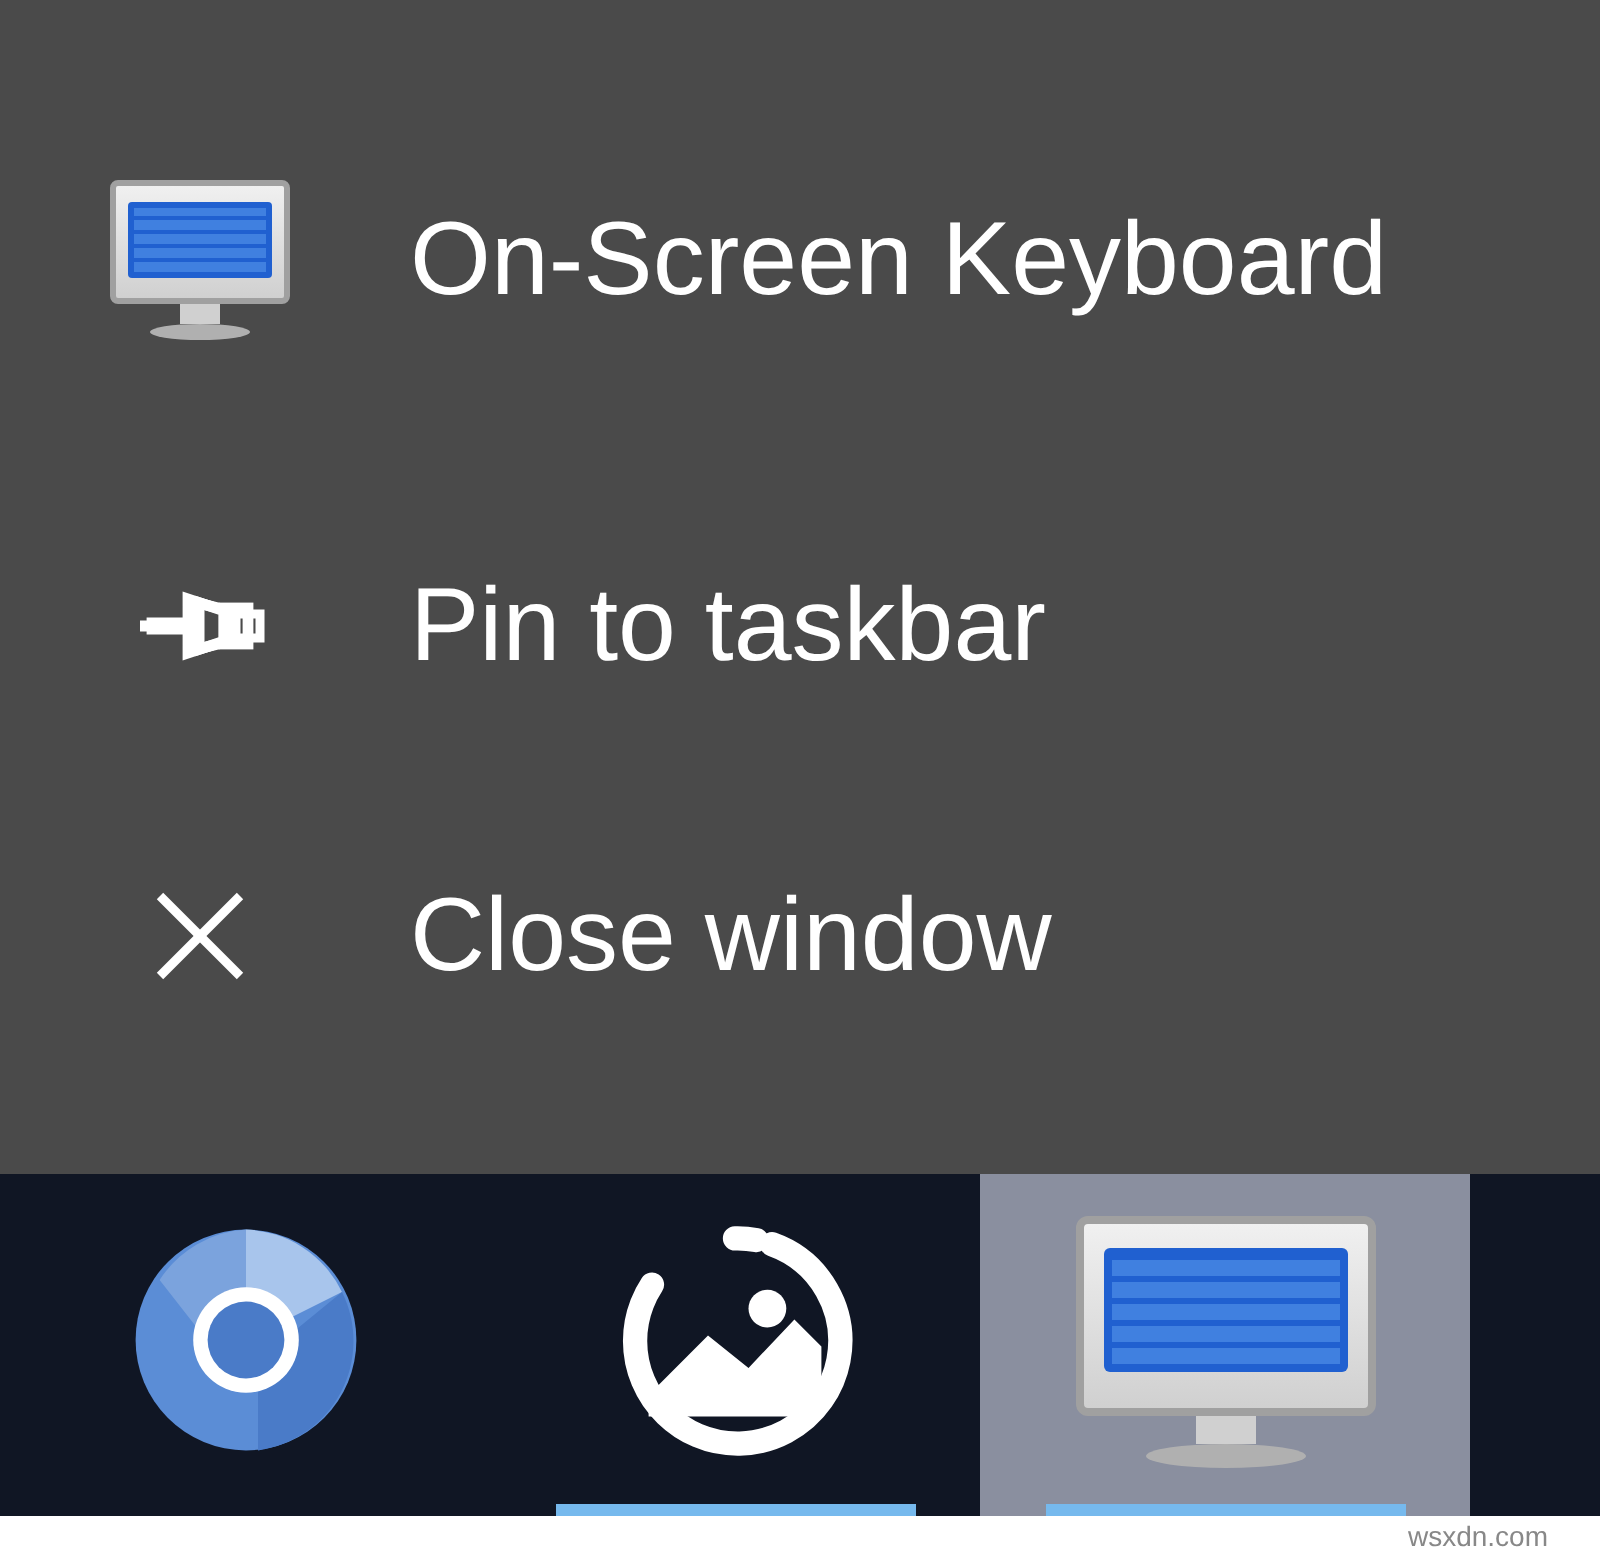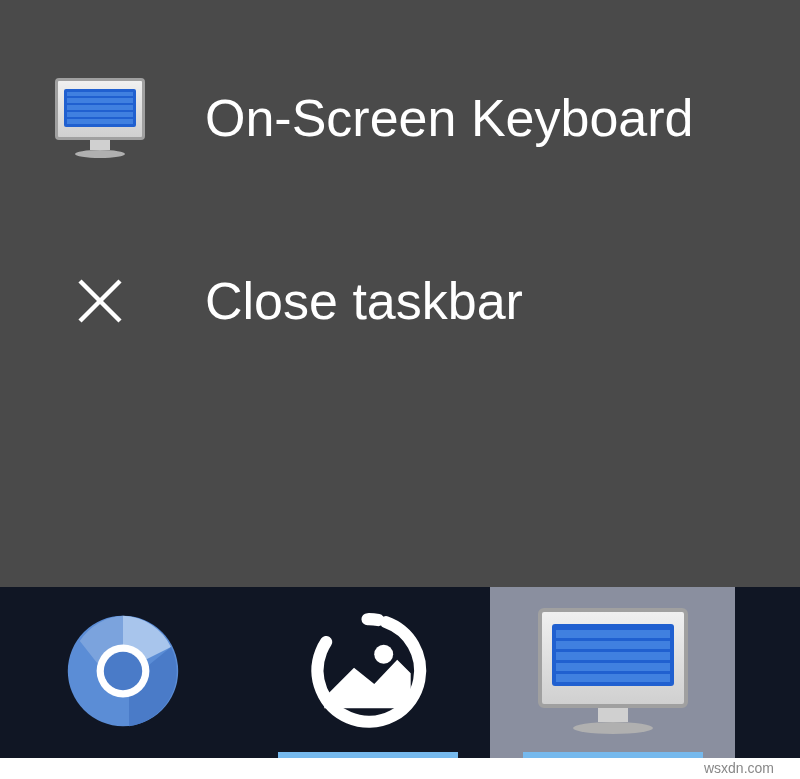--- a/index.html
+++ b/index.html
@@ -10,21 +10,21 @@
     body {
       width: 800px;
       height: 779px;
       font-family: "Segoe UI", Tahoma, sans-serif;
       background: #4a4a4a;
       overflow: hidden;
       position: relative;
     }
     .context-menu {
       position: absolute;
-      top: 0;
+      top: 12px;
       left: 0;
       width: 800px;
       height: 587px;
       background: #4a4a4a;
       display: flex;
       flex-direction: column;
       padding-top: 40px;
     }
     .menu-item {
       display: flex;
@@ -205,29 +205,41 @@
           </div>
         <div class="osk-stand"></div>
         <div class="osk-base"></div>
       </div>
     </div>
     <span class="menu-label">On-Screen Keyboard</span>
   </div>
 
   <div class="separator"></div>
 
+  <div class="menu-item">
+    <div class="menu-icon">
+      <svg width="72" height="72" viewBox="0 0 24 24" fill="none" stroke="#ffffff" stroke-width="1.5">
+        <path d="M3 12 L12 12 M12 8 L12 16 L18 14 L18 10 Z M18 10 L22 10 L22 14 L18 14" fill="none"></path>
+        <path d="M4 11.5 L11 11.5 L11 8 L17 9.5 L17 14.5 L11 16 L11 12.5 L4 12.5 Z" fill="none" stroke="#ffffff" stroke-width="1.8"></path>
+        <line x1="2" y1="12" x2="10" y2="12" stroke="#ffffff" stroke-width="1.8"></line>
+        <path d="M10 7.5 L10 16.5 L16 14.5 L16 9.5 Z" fill="none" stroke="#ffffff" stroke-width="1.8"></path>
+        <rect x="16" y="9" width="4" height="6" fill="none" stroke="#ffffff" stroke-width="1.8"></rect>
+      </svg>
+    </div>
+    <span class="menu-label">Pin to taskbar</span>
+  </div>
 
   <div class="menu-item">
     <div class="menu-icon">
       <svg width="60" height="60" viewBox="0 0 24 24" stroke="#ffffff" stroke-width="1.8">
         <line x1="4" y1="4" x2="20" y2="20"></line>
         <line x1="20" y1="4" x2="4" y2="20"></line>
       </svg>
     </div>
-    <span class="menu-label">Close taskbar</span>
+    <span class="menu-label">Close window</span>
   </div>
 
 </div>
 
 <div class="taskbar">
 
   <div class="taskbar-item chromium">
     <div>
       <svg width="120" height="120" viewBox="0 0 100 100">
         <circle cx="50" cy="50" r="46" fill="#5b8dd6"></circle>

